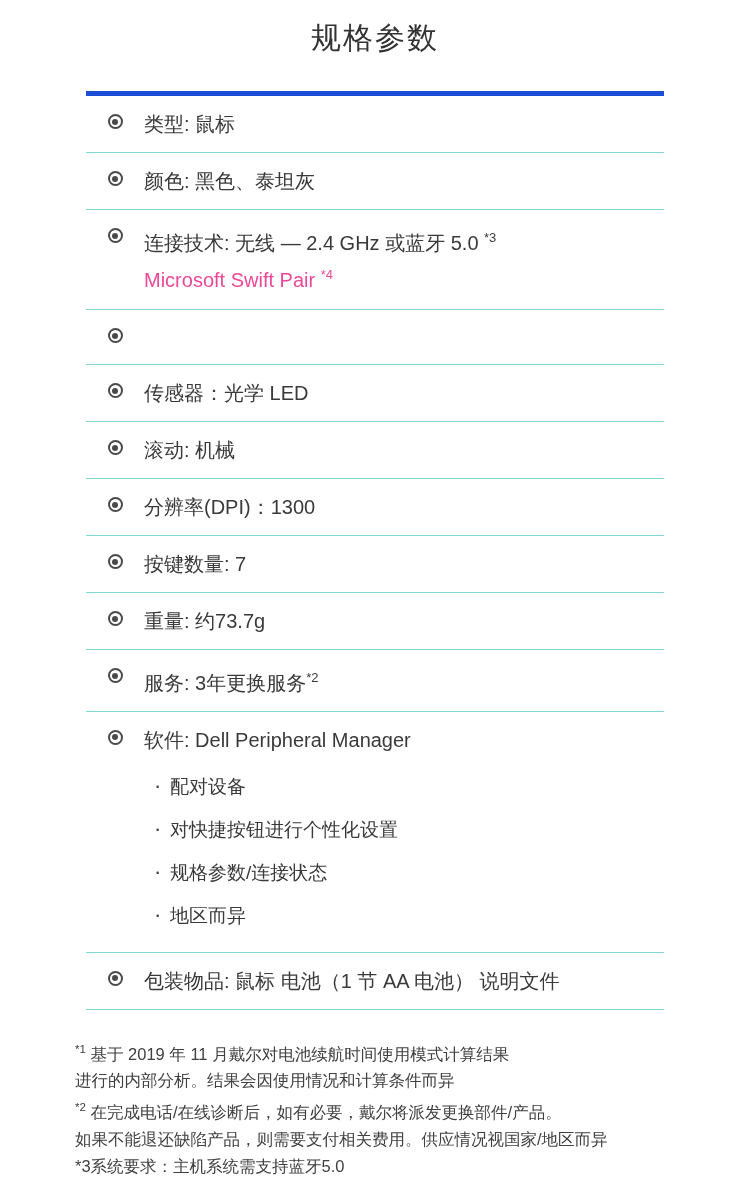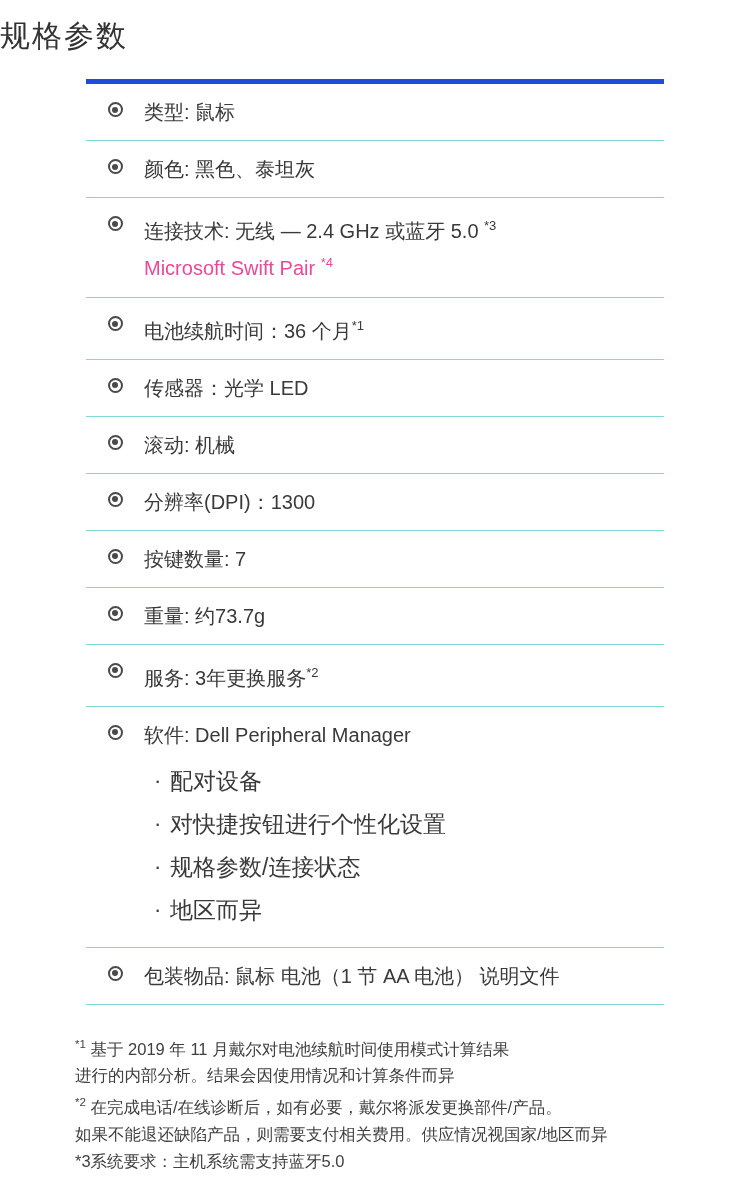--- a/index.html
+++ b/index.html
@@ -14,27 +14,28 @@
     color: #333333;
     overflow: hidden;
   }
   .page {
     position: relative;
     width: 750px;
     height: 1200px;
     background: #ffffff;
   }
   .title {
+    text-align: center;
     font-size: 30px;
     color: #333333;
     letter-spacing: 2px;
-    padding-top: 16px;
+    padding-top: 8px;
     padding-bottom: 22px;
     font-weight: normal;
-    margin: 0;
+    margin: 10px;
   }
   .spec-table {
     margin: 0 auto;
     width: 578px;
     border-top: 5px solid #1d4ed8;
   }
   .spec-row {
     display: flex;
     align-items: flex-start;
     border-bottom: 1px solid #7fd9d4;
@@ -84,21 +85,21 @@
     font-size: 20px;
     line-height: 34px;
     color: #ec4899;
   }
   .sub-list {
     margin: 10px 0 2px 0;
     padding: 0;
     list-style: none;
   }
   .sub-list li {
-    font-size: 23px;
+    font-size: 19px;
     line-height: 43px;
     color: #3a3a3a;
     padding-left: 26px;
     position: relative;
   }
   .sub-list li::before {
     content: "·";
     position: absolute;
     left: 10px;
     top: -1px;
@@ -152,21 +153,20 @@
       <div class="spec-text">
         <span>连接技术: 无线 — 2.4 GHz 或蓝牙 5.0 </span><span class="sup">*3</span>
         <div class="subline"><span>Microsoft Swift Pair </span><span class="sup">*4</span></div>
       </div>
     </div>
 
     <div class="spec-row">
       <div class="bullet-cell">
           <div class="bullet"></div>
         </div>
-      <div class="spec-text"><span>电池续航时间：36 个月</span><span class="sup">*1</span></div>
     </div>
 
     <div class="spec-row">
       <div class="bullet-cell">
           <div class="bullet"></div>
         </div>
       <div class="spec-text">传感器：光学 LED</div>
     </div>
 
     <div class="spec-row">

